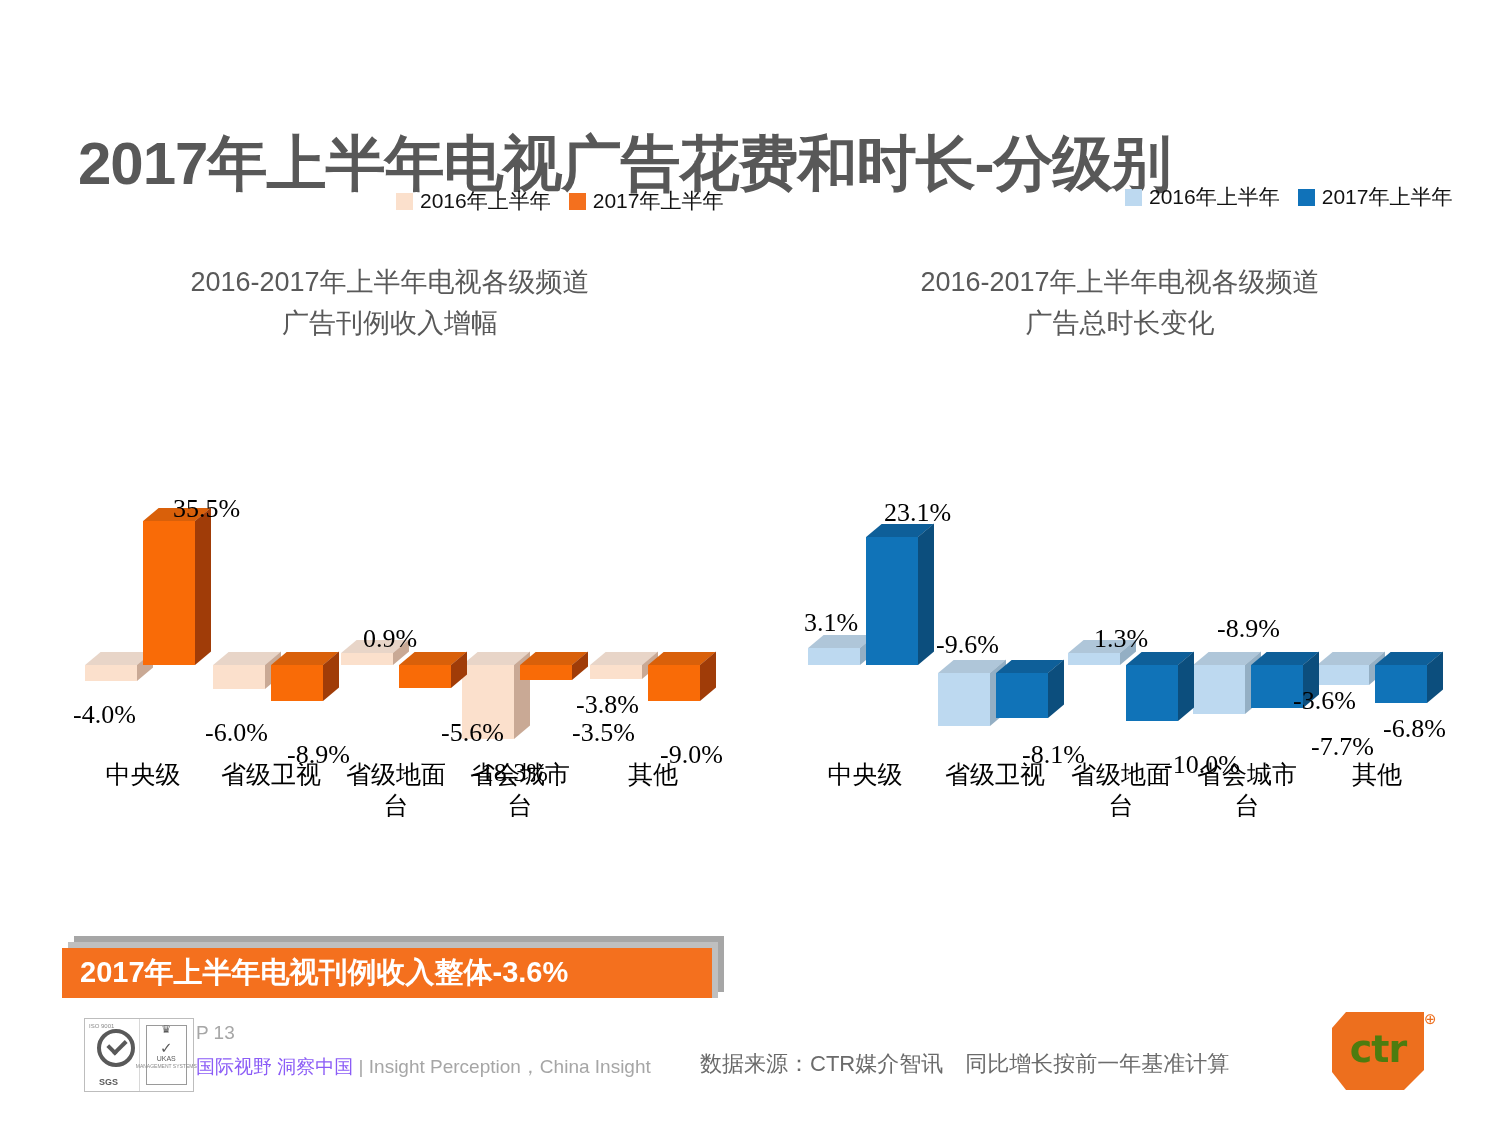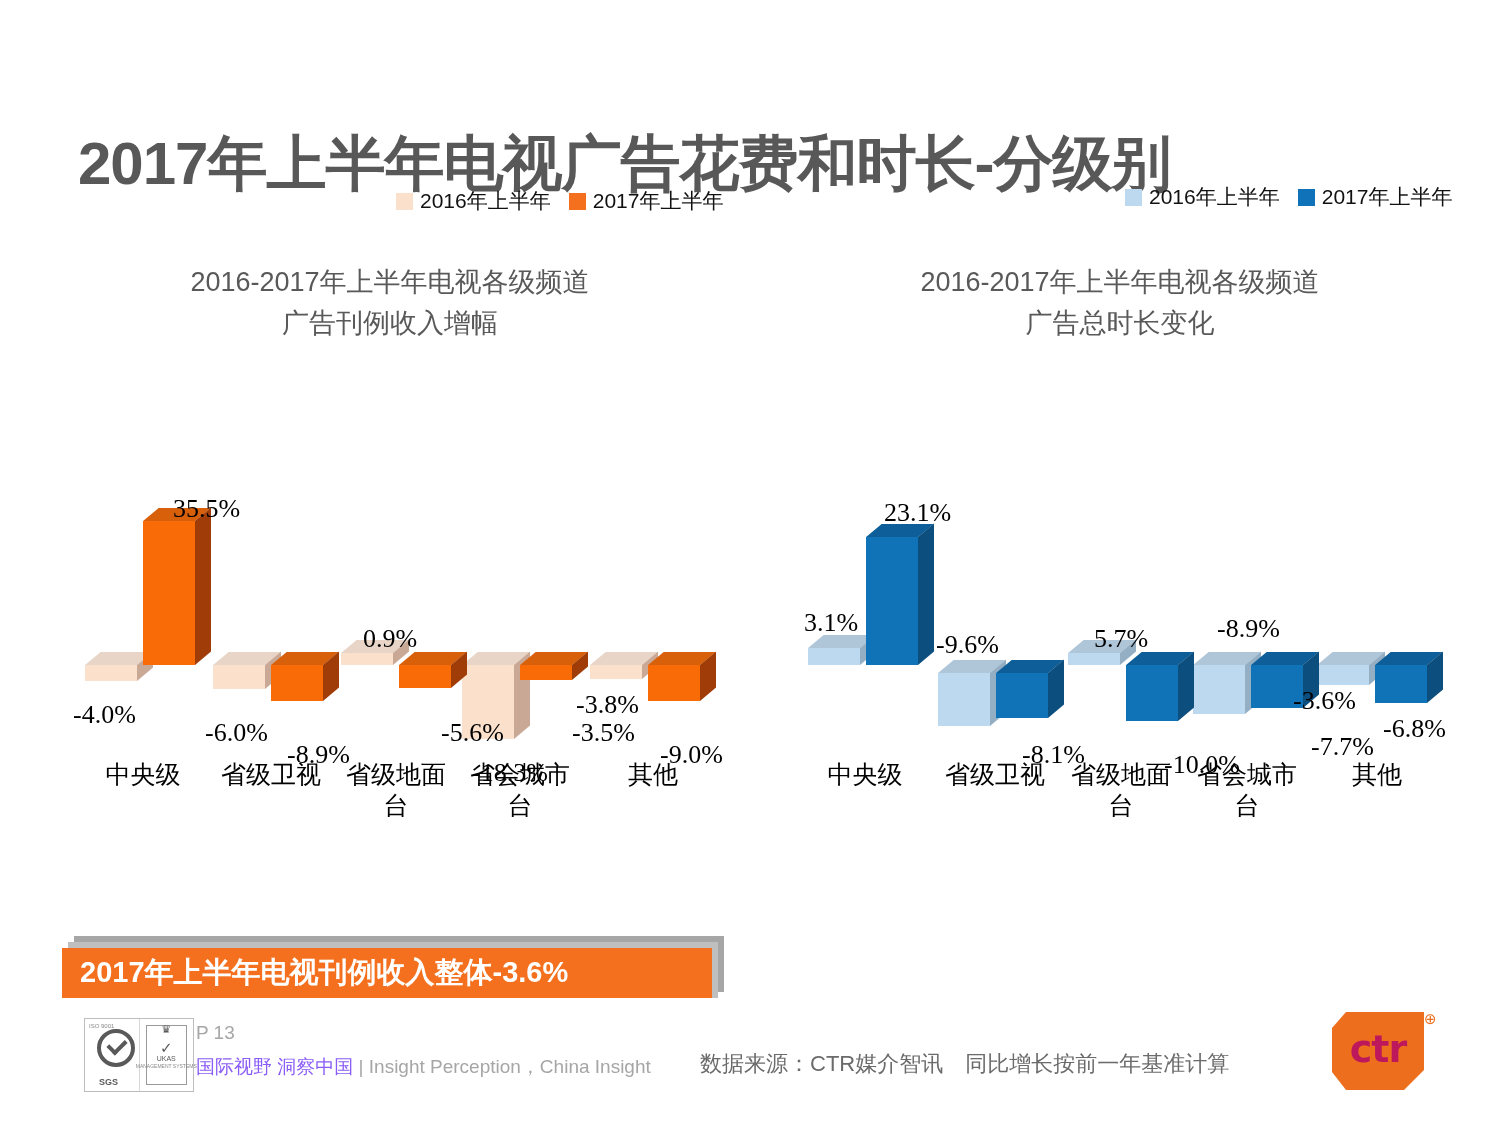--- a/index.html
+++ b/index.html
@@ -92,21 +92,21 @@
   .page-num{position:absolute;left:196px;top:1022px;font-size:19px;color:#a6a6a6;}
   .tagline{position:absolute;left:196px;top:1054px;font-size:19px;color:#a6a6a6;white-space:nowrap;}
   .tagline .cn{color:#8b5cf6;text-align:center;}
   .source{position:absolute;left:700px;top:1049px;font-size:22px;color:#6b6b6b;white-space:nowrap;}
 
   .ctr-logo{position:absolute;left:1332px;top:1012px;width:92px;height:78px;}
   .ctr-shape{position:absolute;left:0;top:0;width:92px;height:78px;background:#ED6F1E;
     clip-path:polygon(14px 0,92px 0,92px 58px,72px 78px,14px 78px,0 60px,0 16px);}
   .ctr-text{position:absolute;left:0;top:0;width:92px;height:78px;
     display:flex;align-items:center;justify-content:center;
-    color:#be185d;font-size:38px;font-weight:bold;letter-spacing:-1px;
+    color:#4d7c0f;font-size:38px;font-weight:bold;letter-spacing:-1px;
     font-family:"DejaVu Sans",sans-serif;padding-bottom:4px;box-sizing:border-box;}
   .ctr-reg{position:absolute;left:92px;top:-2px;font-size:15px;color:#ED6F1E;}
 </style>
 </head>
 <body>
 
 <div class="slide">
 
   <div class="slide-title">2017年上半年电视广告花费和时长-分级别</div>
 
@@ -250,21 +250,21 @@
             <div class="face" style="background: rgb(16, 115, 184);"></div>
           </div>
           <div class="dlabel" style="left: 84px; top: 470px; z-index: 40;">-8.1%</div>
         </div>
         <div class="group" style="left: 308px; width: 120px; height: 640px; top: 0px;">
           <div class="bar3d" style="left: 0px; top: 391px; width: 52px; height: 12px; z-index: 10;">
             <div class="top" style="background: rgb(175, 198, 217); transform: skewX(-50deg); transform-origin: left bottom; height: 13.12px; top: -13.12px;"></div>
             <div class="side" style="background: rgb(148, 175, 196); width: 16px; right: -16px; transform: skewY(-40deg); transform-origin: left top;"></div>
             <div class="face" style="background: rgb(189, 217, 240);"></div>
           </div>
-          <div class="dlabel" style="left: 26px; top: 362px; z-index: 40;">5.7%</div>
+          <div class="dlabel" style="left: 26px; top: 362px; z-index: 40;">1.3%</div>
           <div class="bar3d" style="left: 58px; top: 403px; width: 52px; height: 55.5px; z-index: 11;">
             <div class="top" style="background: rgb(14, 95, 153); transform: skewX(-50deg); transform-origin: left bottom; height: 13.12px; top: -13.12px;"></div>
             <div class="side" style="background: rgb(12, 78, 125); width: 16px; right: -16px; transform: skewY(-40deg); transform-origin: left top;"></div>
             <div class="face" style="background: rgb(16, 115, 184);"></div>
           </div>
           <div class="dlabel" style="left: 96px; top: 488px; z-index: 40;">-10.0%</div>
         </div>
         <div class="group" style="left: 433px; width: 120px; height: 640px; top: 0px;">
           <div class="bar3d" style="left: 0px; top: 403px; width: 52px; height: 49.395px; z-index: 10;">
             <div class="top" style="background: rgb(175, 198, 217); transform: skewX(-50deg); transform-origin: left bottom; height: 13.12px; top: -13.12px;"></div>

